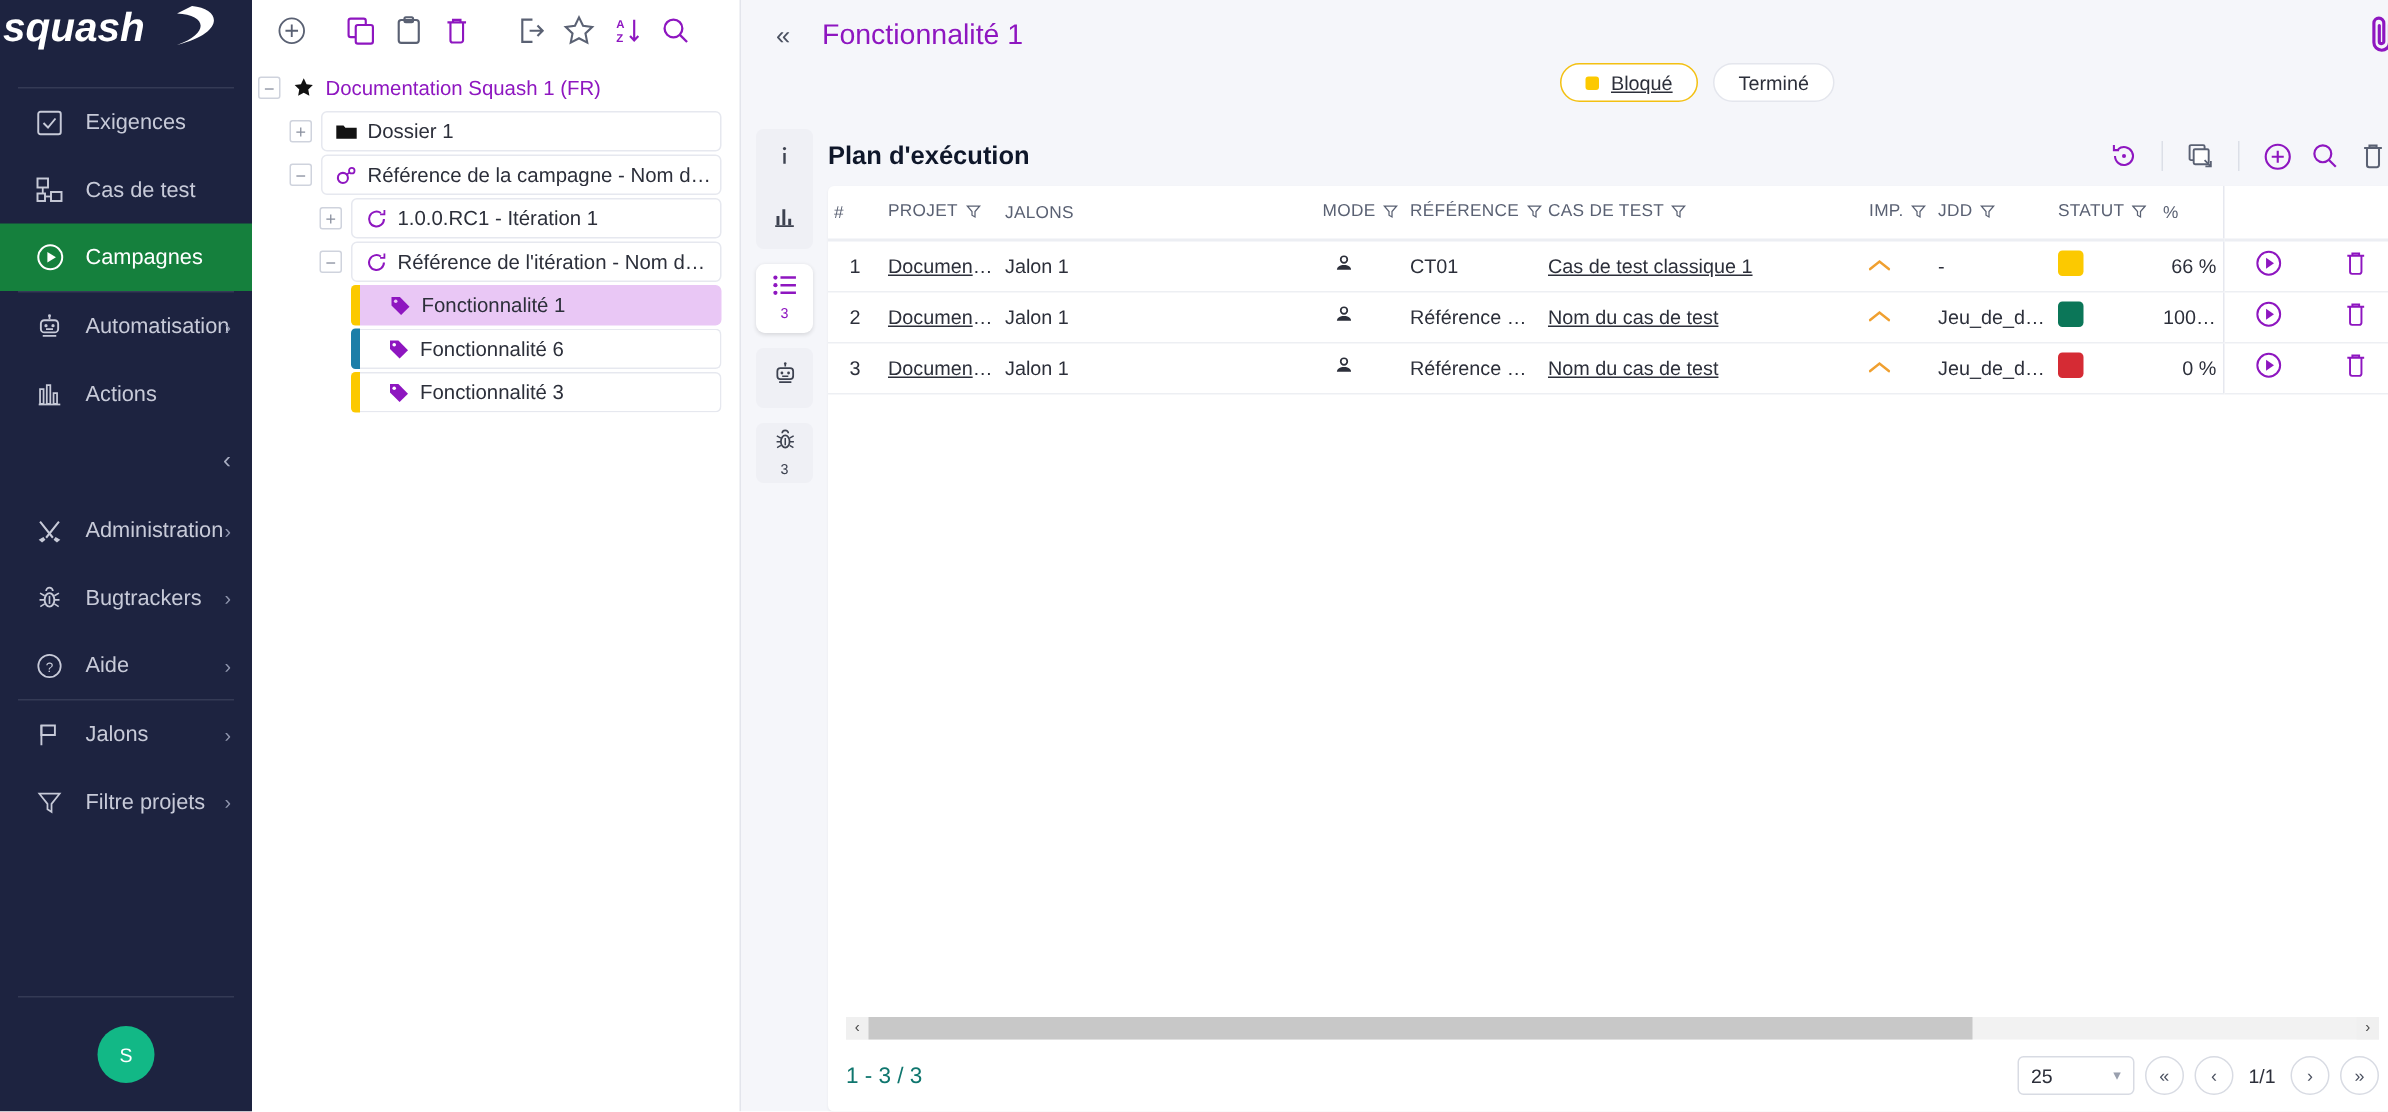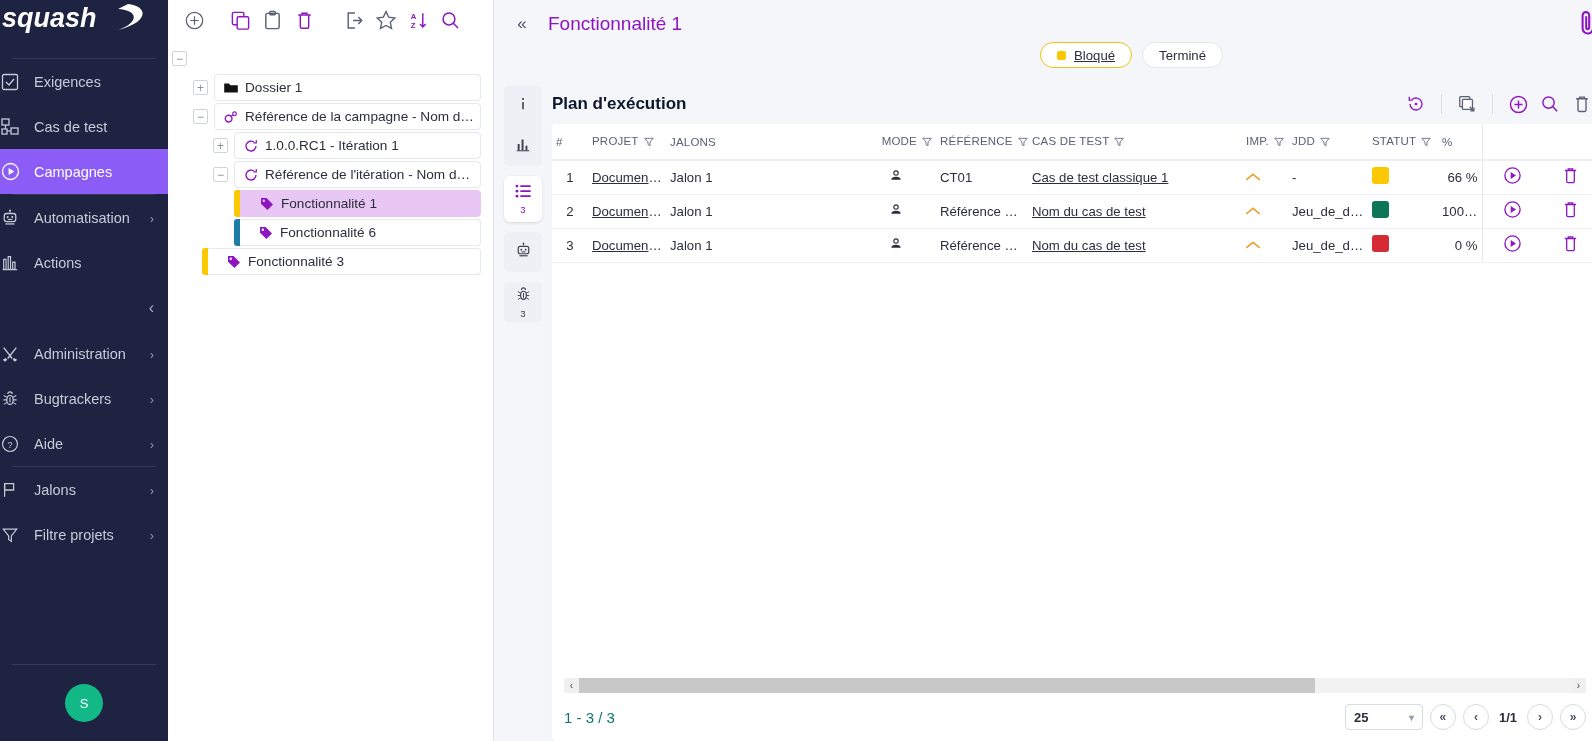--- a/index.html
+++ b/index.html
@@ -23,34 +23,34 @@
   .logo-wrap {
     height: 58px;
     display: flex; align-items: flex-start;
     padding-left: 0;
   }
   .logo-svg { display:block; }
   .nav-sep { height: 1px; background: #343a55; margin: 0 12px; }
   .nav-item {
     height: 45px;
     display: flex; align-items: center;
-    padding-left: 1px;
+    padding-left: 24px;
     color: #c7cad8;
     font-size: 14.5px;
     cursor: pointer;
     position: relative;
   }
   .nav-item .ni-ico {
     width: 26px; height: 22px;
     display: flex; align-items: center; justify-content: flex-start;
     color: #c7cad8;
     flex: 0 0 26px;
   }
   .nav-item .ni-lbl { margin-left: 7px; white-space: nowrap; }
-  .nav-item.active { background: #8b5cf6; color: #fff; }
+  .nav-item.active { background: #15803d; color: #fff; }
   .nav-item.active .ni-ico { color: #fff; }
   .nav-chev {
     position: absolute; right: 14px; top: 50%;
     transform: translateY(-50%);
     color: #8f95ad; font-size: 13px; line-height: 1;
   }
   .nav-collapse {
     height: 46px; display: flex; align-items: center; justify-content: flex-end;
     padding-right: 14px; color: #a9aec2; font-size: 16px; cursor: pointer;
   }
@@ -205,21 +205,21 @@
     width: 15px; background: #f0f0f0;
     color: #4a4a4a; font-size: 10px;
     display: flex; align-items: center; justify-content: center;
     cursor: pointer; flex: 0 0 15px;
   }
   .hs-arrow.right { margin-left: auto; }
   .hs-thumb { background: #c8c8c8; width: 72%; cursor: pointer; }
 
   .pager { height: 48px; display: flex; align-items: center; padding: 0 12px; }
   .pager-left { font-size: 15px; color: #0f766e; }
-  .pager-right { margin-left: auto; display: flex; align-items: center; gap: 7px; font-weight: bold; }
+  .pager-right { margin-left: auto; display: flex; align-items: center; gap: 7px; }
   .sel-box {
     width: 78px; height: 26px; border: 1px solid #d8dbe3; border-radius: 4px;
     display: flex; align-items: center; padding: 0 8px;
     font-size: 13px; color: #2c2f3a; cursor: pointer; background: #fff;
   }
   .sel-box .cv { margin-left: auto; color: #9aa0ae; font-size: 10px; }
   .pg-btn {
     width: 26px; height: 26px; border-radius: 50%; border: 1px solid #d8dbe3;
     background: #fff; color: #4b5160; font-size: 12px;
     display: flex; align-items: center; justify-content: center; cursor: pointer;
@@ -420,20 +420,28 @@
             <circle cx="9.4" cy="9.4" r="6.2" fill="none" stroke="currentColor" stroke-width="1.6"></circle>
             <path d="M13.9 13.9l5 5" stroke="currentColor" stroke-width="1.6"></path>
           </svg>
       </div>
     </div>
 
     <div class="tree-body">
 
       <div class="tree-row" style="padding-left:4px;">
         <div class="toggler">−</div>
+        <div class="node-box no-border">
+          <span class="node-ico">
+            <svg width="15" height="15" viewBox="0 0 20 20">
+                <path d="M10 1.6l2.5 5.2 5.6.8-4.1 3.9 1 5.6L10 14.4 5 17.1l1-5.6L1.9 7.6l5.6-.8z" fill="#121212"></path>
+              </svg>
+          </span>
+          <span class="node-lbl root">Documentation Squash 1 (FR)</span>
+        </div>
       </div>
 
       <div class="tree-row" style="padding-left:25px;">
         <div class="toggler">+</div>
         <div class="node-box" style="margin-left:6px;text-align:center;">
           <span class="node-ico">
             <svg width="16" height="16" viewBox="0 0 20 20">
                 <path d="M1.5 4.5h6l1.6 2h9.4v9.2H1.5z" fill="#121212"></path>
               </svg>
           </span>
@@ -500,21 +508,21 @@
           <span class="node-ico" style="margin-left:10px;">
             <svg width="16" height="16" viewBox="0 0 20 20">
                 <path d="M2.5 9.6V2.6h7l8 8-7 7z" fill="#8e16c0"></path>
                 <circle cx="6" cy="6" r="1.5" fill="#fff"></circle>
               </svg>
           </span>
           <span class="node-lbl">Fonctionnalité 6</span>
         </div>
       </div>
 
-      <div class="tree-row" style="padding-left:34px;">
+      <div class="tree-row" style="padding-left:66px;">
         <div class="colorbar" style="background:#fcc900;"></div>
         <div class="node-box" style="border-radius:0 4px 4px 0;border-left:none;">
           <span class="node-ico" style="margin-left:10px;">
             <svg width="16" height="16" viewBox="0 0 20 20">
                 <path d="M2.5 9.6V2.6h7l8 8-7 7z" fill="#8e16c0"></path>
                 <circle cx="6" cy="6" r="1.5" fill="#fff"></circle>
               </svg>
           </span>
           <span class="node-lbl">Fonctionnalité 3</span>
         </div>

